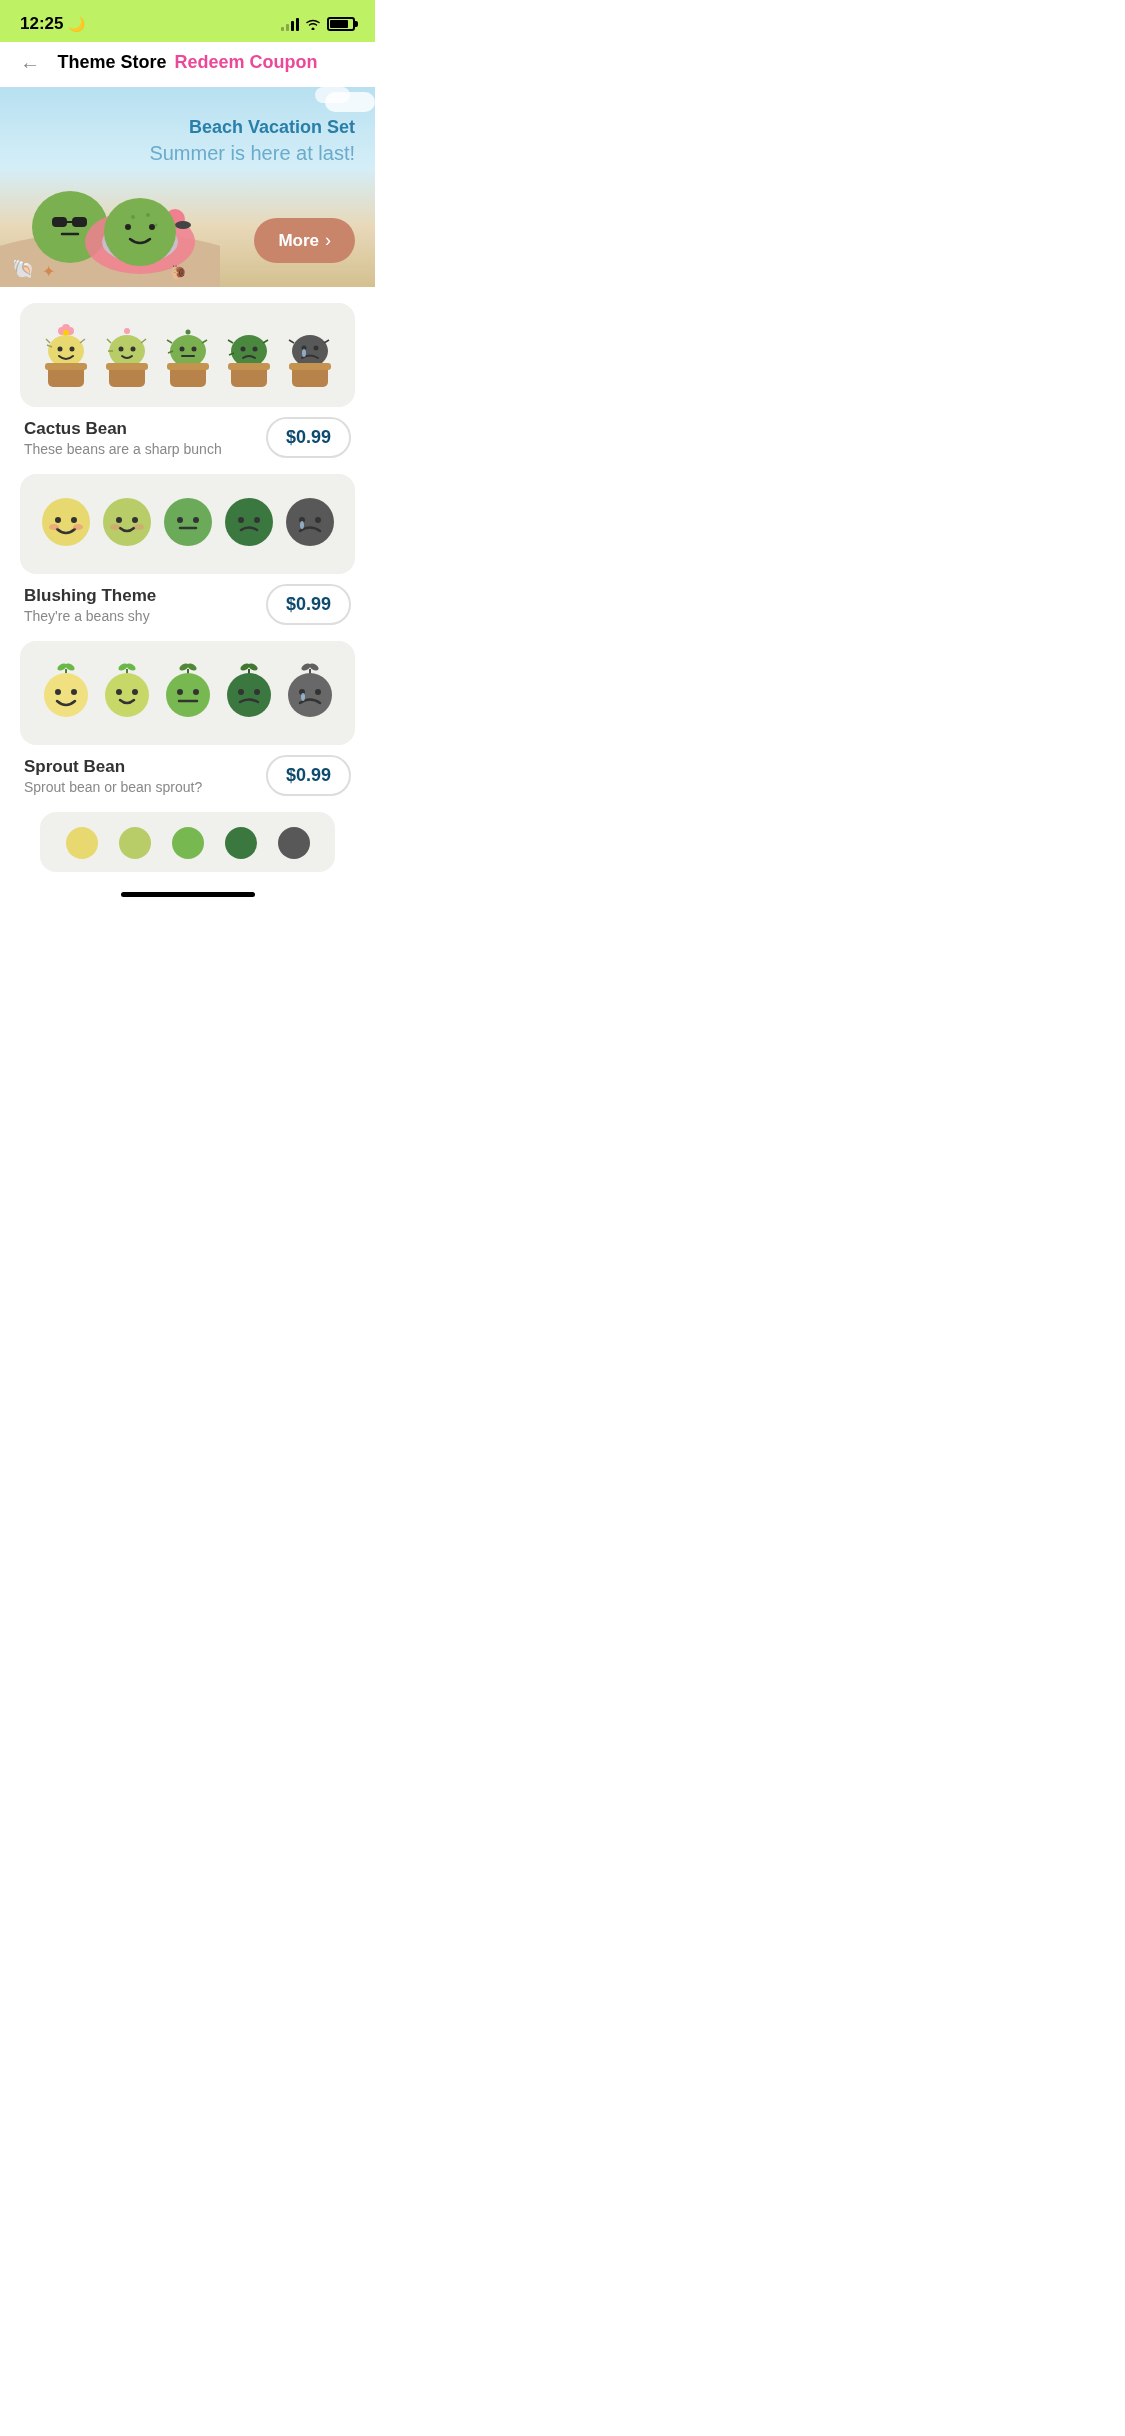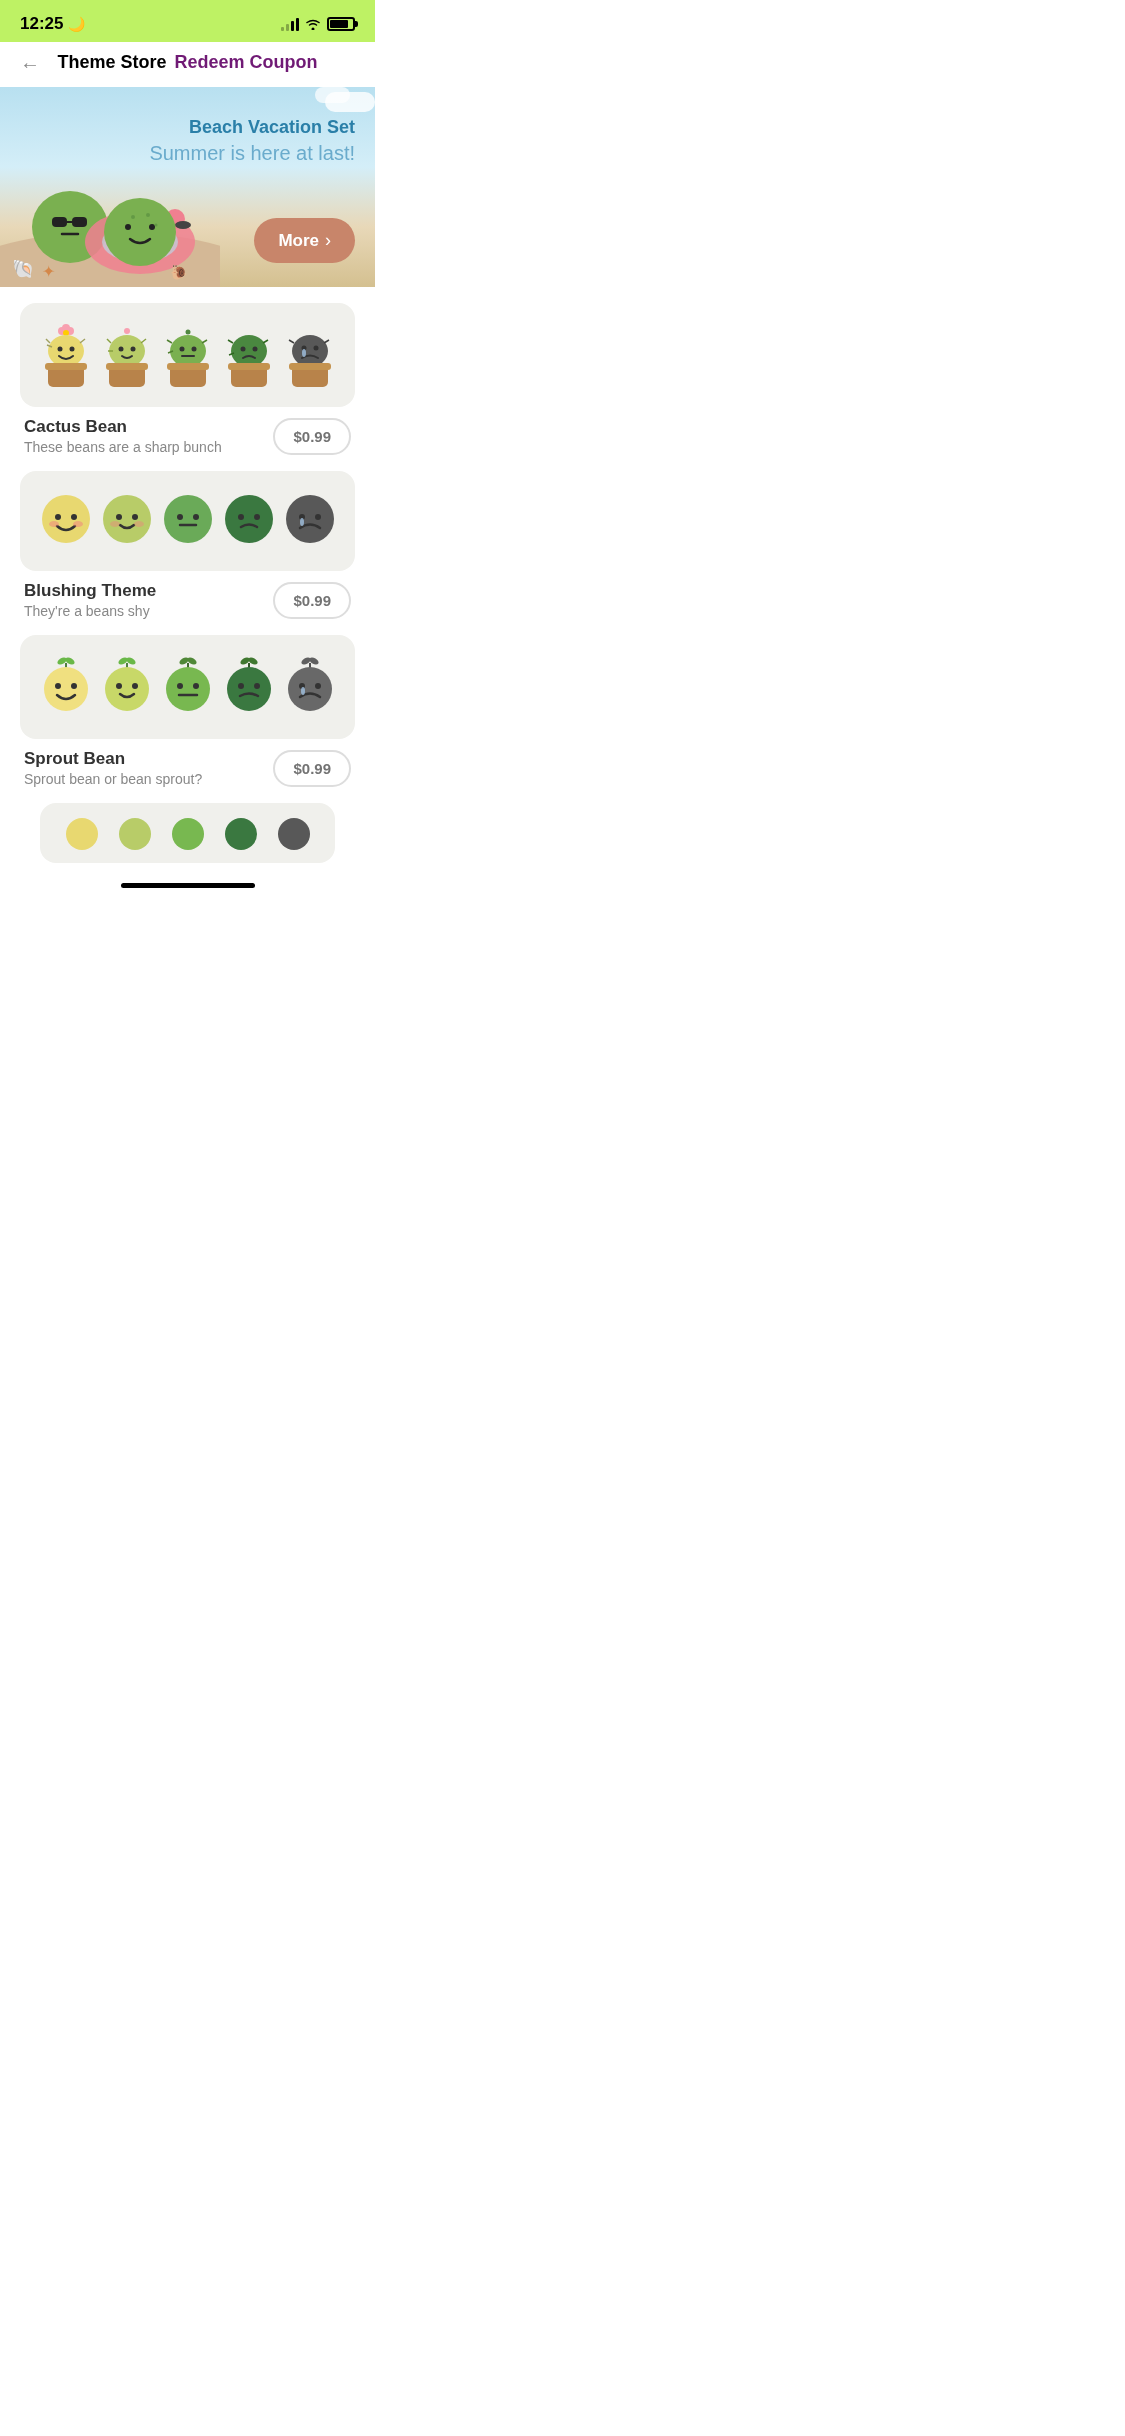--- a/index.html
+++ b/index.html
@@ -90,21 +90,21 @@
       cursor: pointer;
     }
     .nav-title {
       font-size: 18px;
       font-weight: 700;
       color: #000;
     }
     .nav-redeem {
       font-size: 18px;
       font-weight: 600;
-      color: #701a75;
+      color: #ec4899;
       margin-left: 8px;
     }
 
     
     .banner {
       width: 100%;
       height: 200px;
       background: linear-gradient(180deg, #b8e0f0 0%, #d4eef8 40%, #e8d8b8 70%, #d4c090 100%);
       position: relative;
       overflow: hidden;
@@ -192,23 +192,23 @@
       font-size: 14px;
       color: #888;
       margin-top: 2px;
     }
 
     .price-btn {
       background: #fff;
       border: 2px solid #ddd;
       border-radius: 25px;
       padding: 8px 18px;
-      font-size: 15px;
+      font-size: 18px;
       font-weight: 600;
-      color: #737373;
+      color: #0c4a6e;
       cursor: pointer;
       white-space: nowrap;
     }
 
     
     .cactus-item {
       display: flex;
       flex-direction: column;
       align-items: center;
     }

